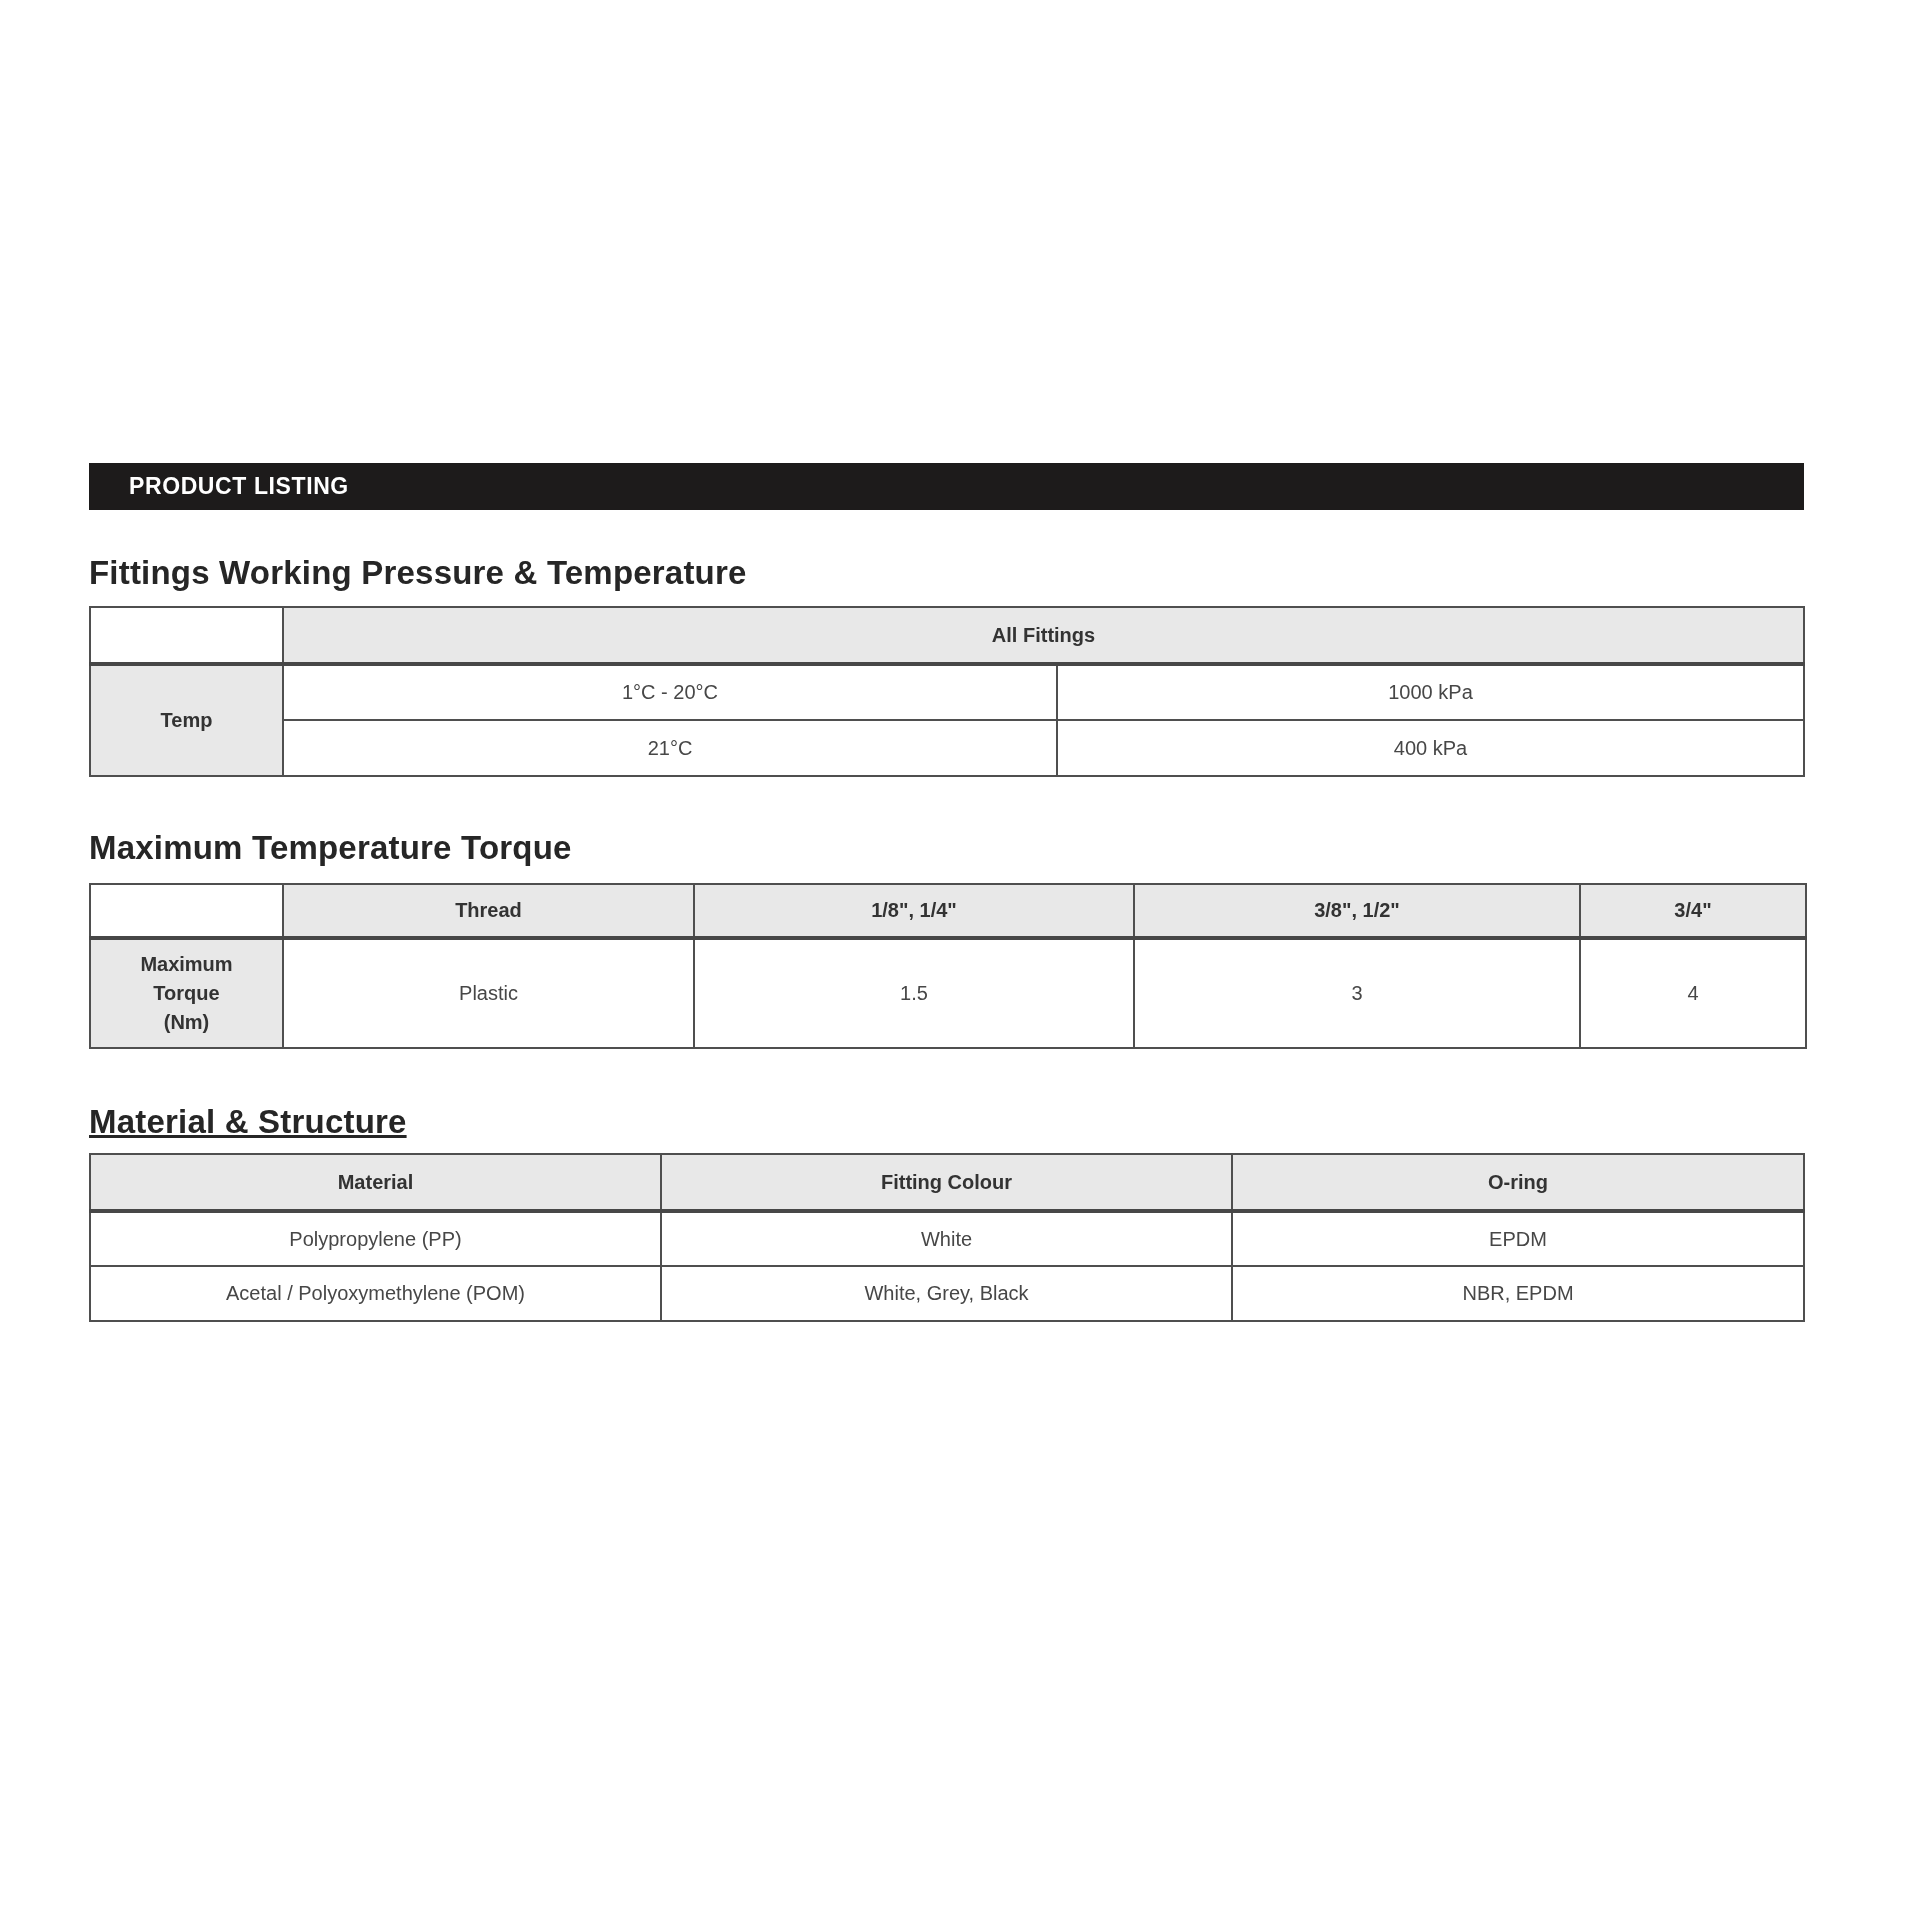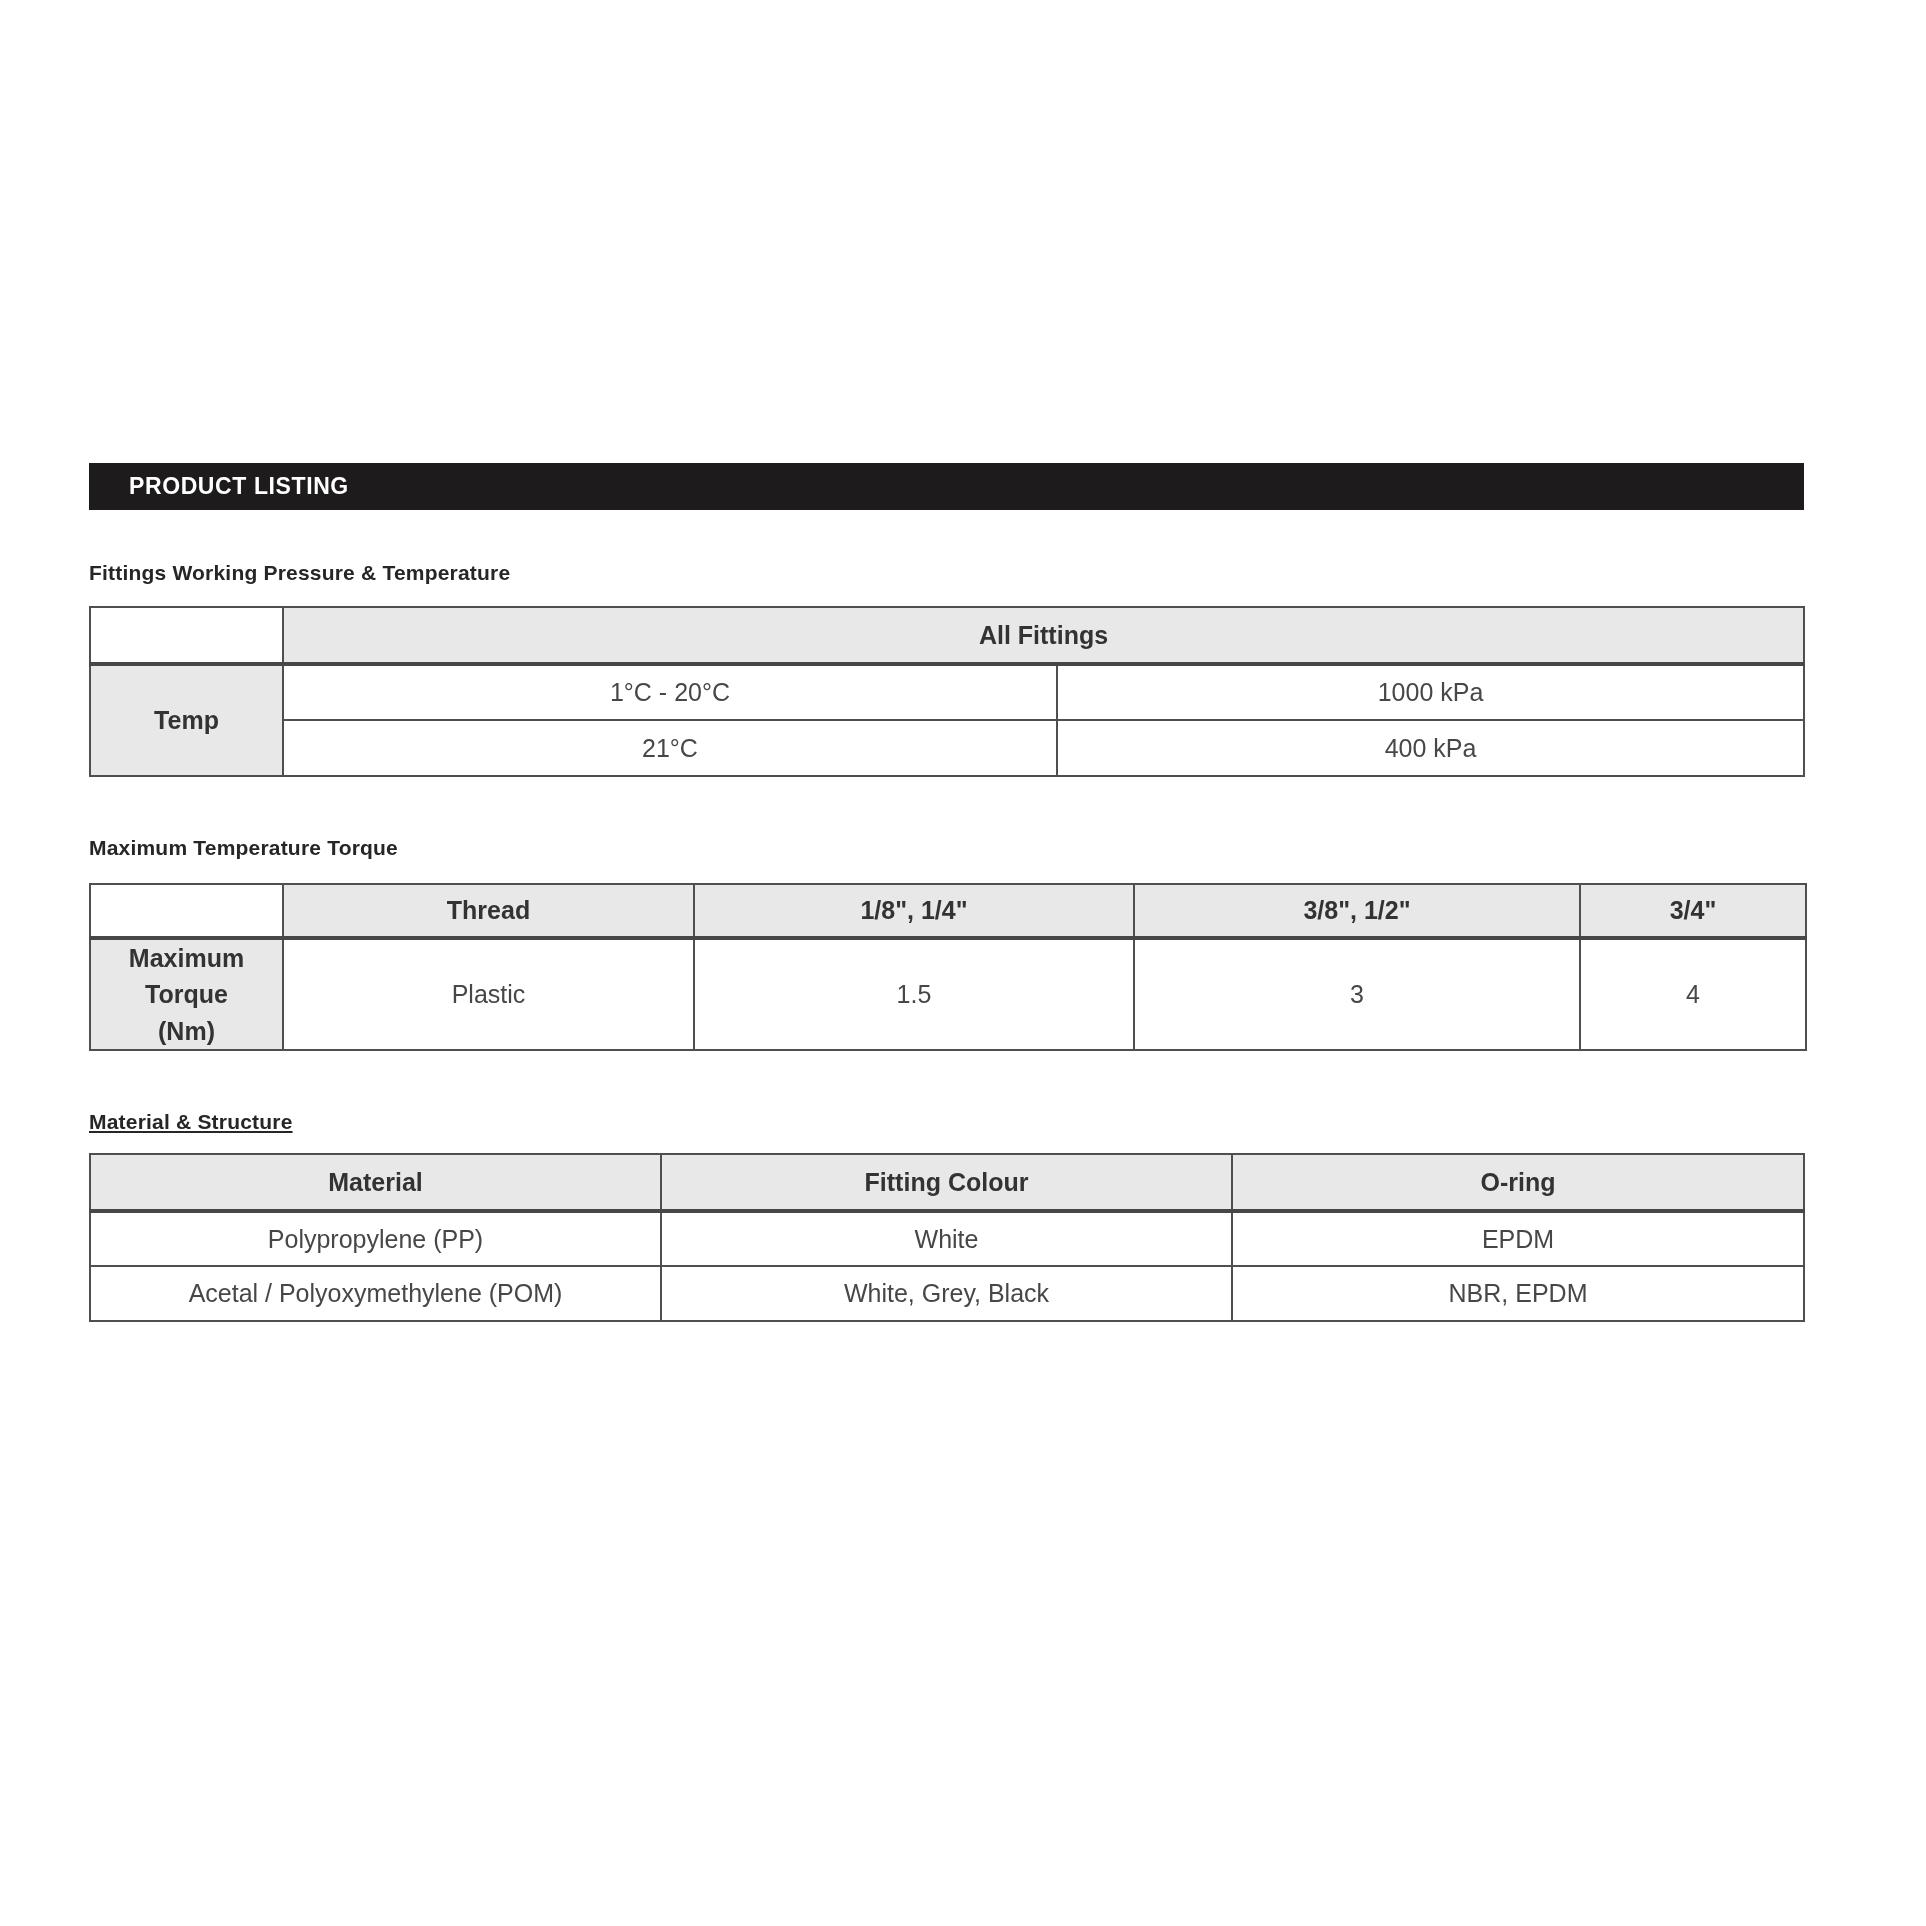--- a/index.html
+++ b/index.html
@@ -32,21 +32,21 @@
   .banner span {
     color: #ffffff;
     font-size: 23px;
     font-weight: bold;
     letter-spacing: 0.6px;
   }
   .sec-heading {
     position: absolute;
     left: 89px;
     margin: 0;
-    font-size: 21px;
+    font-size: 33px;
     line-height: 30px;
     font-weight: bold;
     color: #262626;
     letter-spacing: 0.2px;
   }
   .h-pressure { top: 558px; }
   .h-torque   { top: 833px; }
   .h-material { top: 1107px; text-decoration: underline; }
 
   table.tbl {
@@ -58,21 +58,21 @@
     background: #ffffff;
   }
   .t-pressure { top: 606px; }
   .t-torque   { top: 883px; }
   .t-material { top: 1153px; }
 
   table.tbl td, table.tbl th {
     border: 2px solid #4f4f4f;
     text-align: center;
     vertical-align: middle;
-    font-size: 25px;
+    font-size: 20px;
     color: #474747;
     font-weight: normal;
     padding: 0 8px;
     box-sizing: border-box;
   }
   table.tbl tr.head-row td,
   table.tbl tr.head-row th {
     border-bottom: 4px solid #474747;
   }
   table.tbl th.shaded,

